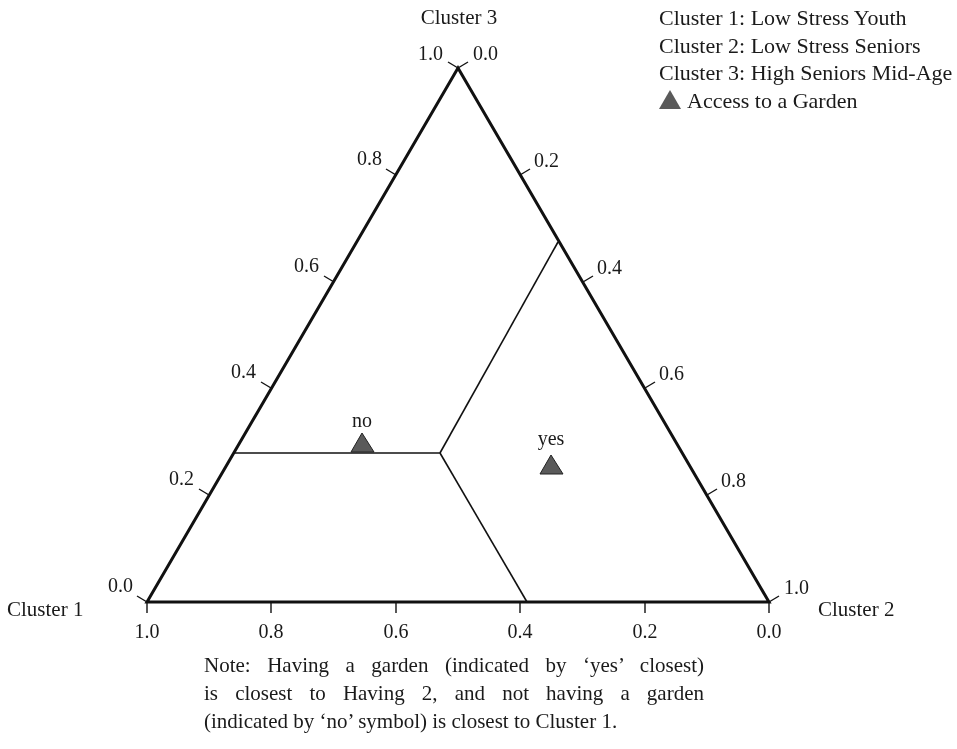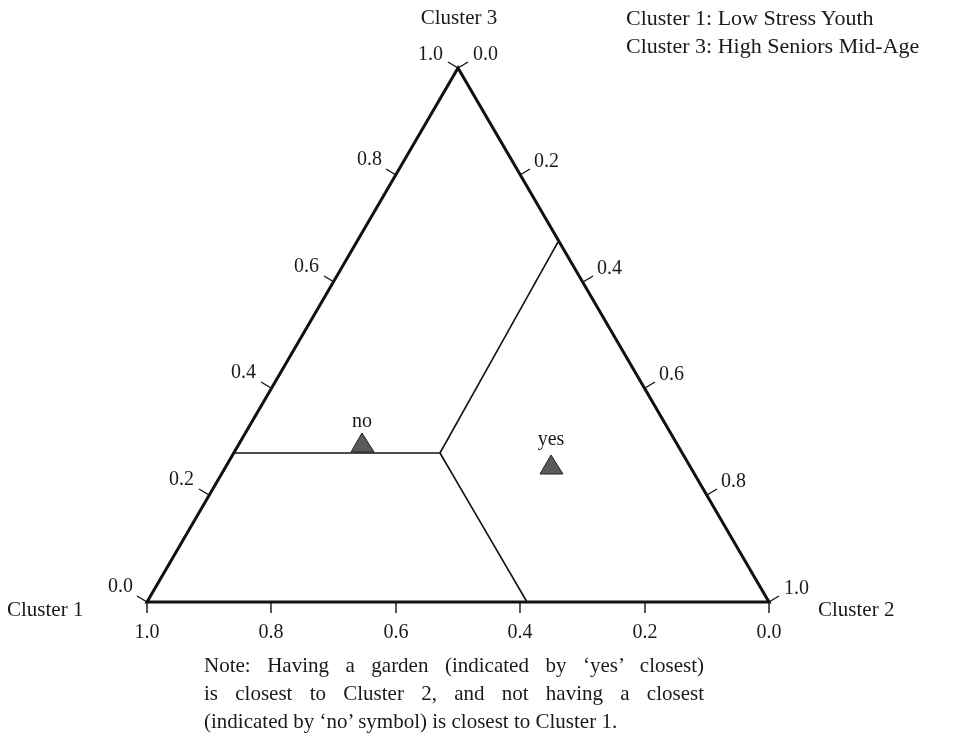--- a/index.html
+++ b/index.html
@@ -1,20 +1,20 @@
 <!DOCTYPE html>
 <html><head>
 <meta charset="utf-8">
 <style>
   html, body { margin:0; padding:0; background:#ffffff; }
   body { width:957px; height:749px; position:relative; overflow:hidden;
          font-family:"Liberation Serif", "DejaVu Serif", serif; color:#1a1a1a; }
   #chart { position:absolute; left:0; top:0; }
   .lbl { font-family:"Liberation Serif", "DejaVu Serif", serif; fill:#1a1a1a; }
-  .legend { position:absolute; left:626px; top:4px; font-size:22px; line-height:27.5px; }
+  .legend { position:absolute; left:659px; top:4px; font-size:22px; line-height:27.5px; }
   .legend div { white-space:nowrap; }
   .legend .tri { display:inline-block; width:0; height:0; border-left:11px solid transparent;
                  border-right:11px solid transparent; border-bottom:19px solid #5a5a5a;
                  position:relative; top:1px; margin-right:6px; }
   .legend .tri::after { content:""; position:absolute; left:-11px; top:0; }
   .note { position:absolute; left:204px; top:651px; width:500px; font-size:21px; line-height:28px;
           text-align:justify; }
   .note span { display:block; }
   .note .last { text-align-last:left;font-family:Liberation Serif, serif; }
 </style>
@@ -91,20 +91,24 @@
     <text class="lbl" x="362" y="427" font-size="20" text-anchor="middle">no</text>
   </g>
   <g>
     <polygon points="551,455 540,474 563,474" fill="#5a5a5a" stroke="#222" stroke-width="1"></polygon>
     <text class="lbl" x="551" y="445" font-size="20" text-anchor="middle">yes</text>
   </g>
 </svg>
 
 <div class="legend">
   <div>Cluster 1: Low Stress Youth</div>
+  <div>Cluster 2: Low Stress Seniors</div>
   <div>Cluster 3: High Seniors Mid-Age</div>
+  <div>
+    <span class="tri"></span><span>Access to a Garden</span>
+  </div>
 </div>
 
 <div class="note">
   <span style="text-align-last:justify;">Note: Having a garden (indicated by ‘yes’ closest)</span>
-  <span style="text-align-last:justify;">is closest to Cluster 2, and not having a closest</span>
+  <span style="text-align-last:justify;">is closest to Having 2, and not having a garden</span>
   <span class="last">(indicated by ‘no’ symbol) is closest to Cluster 1.</span>
 </div>
 
 </body></html>

